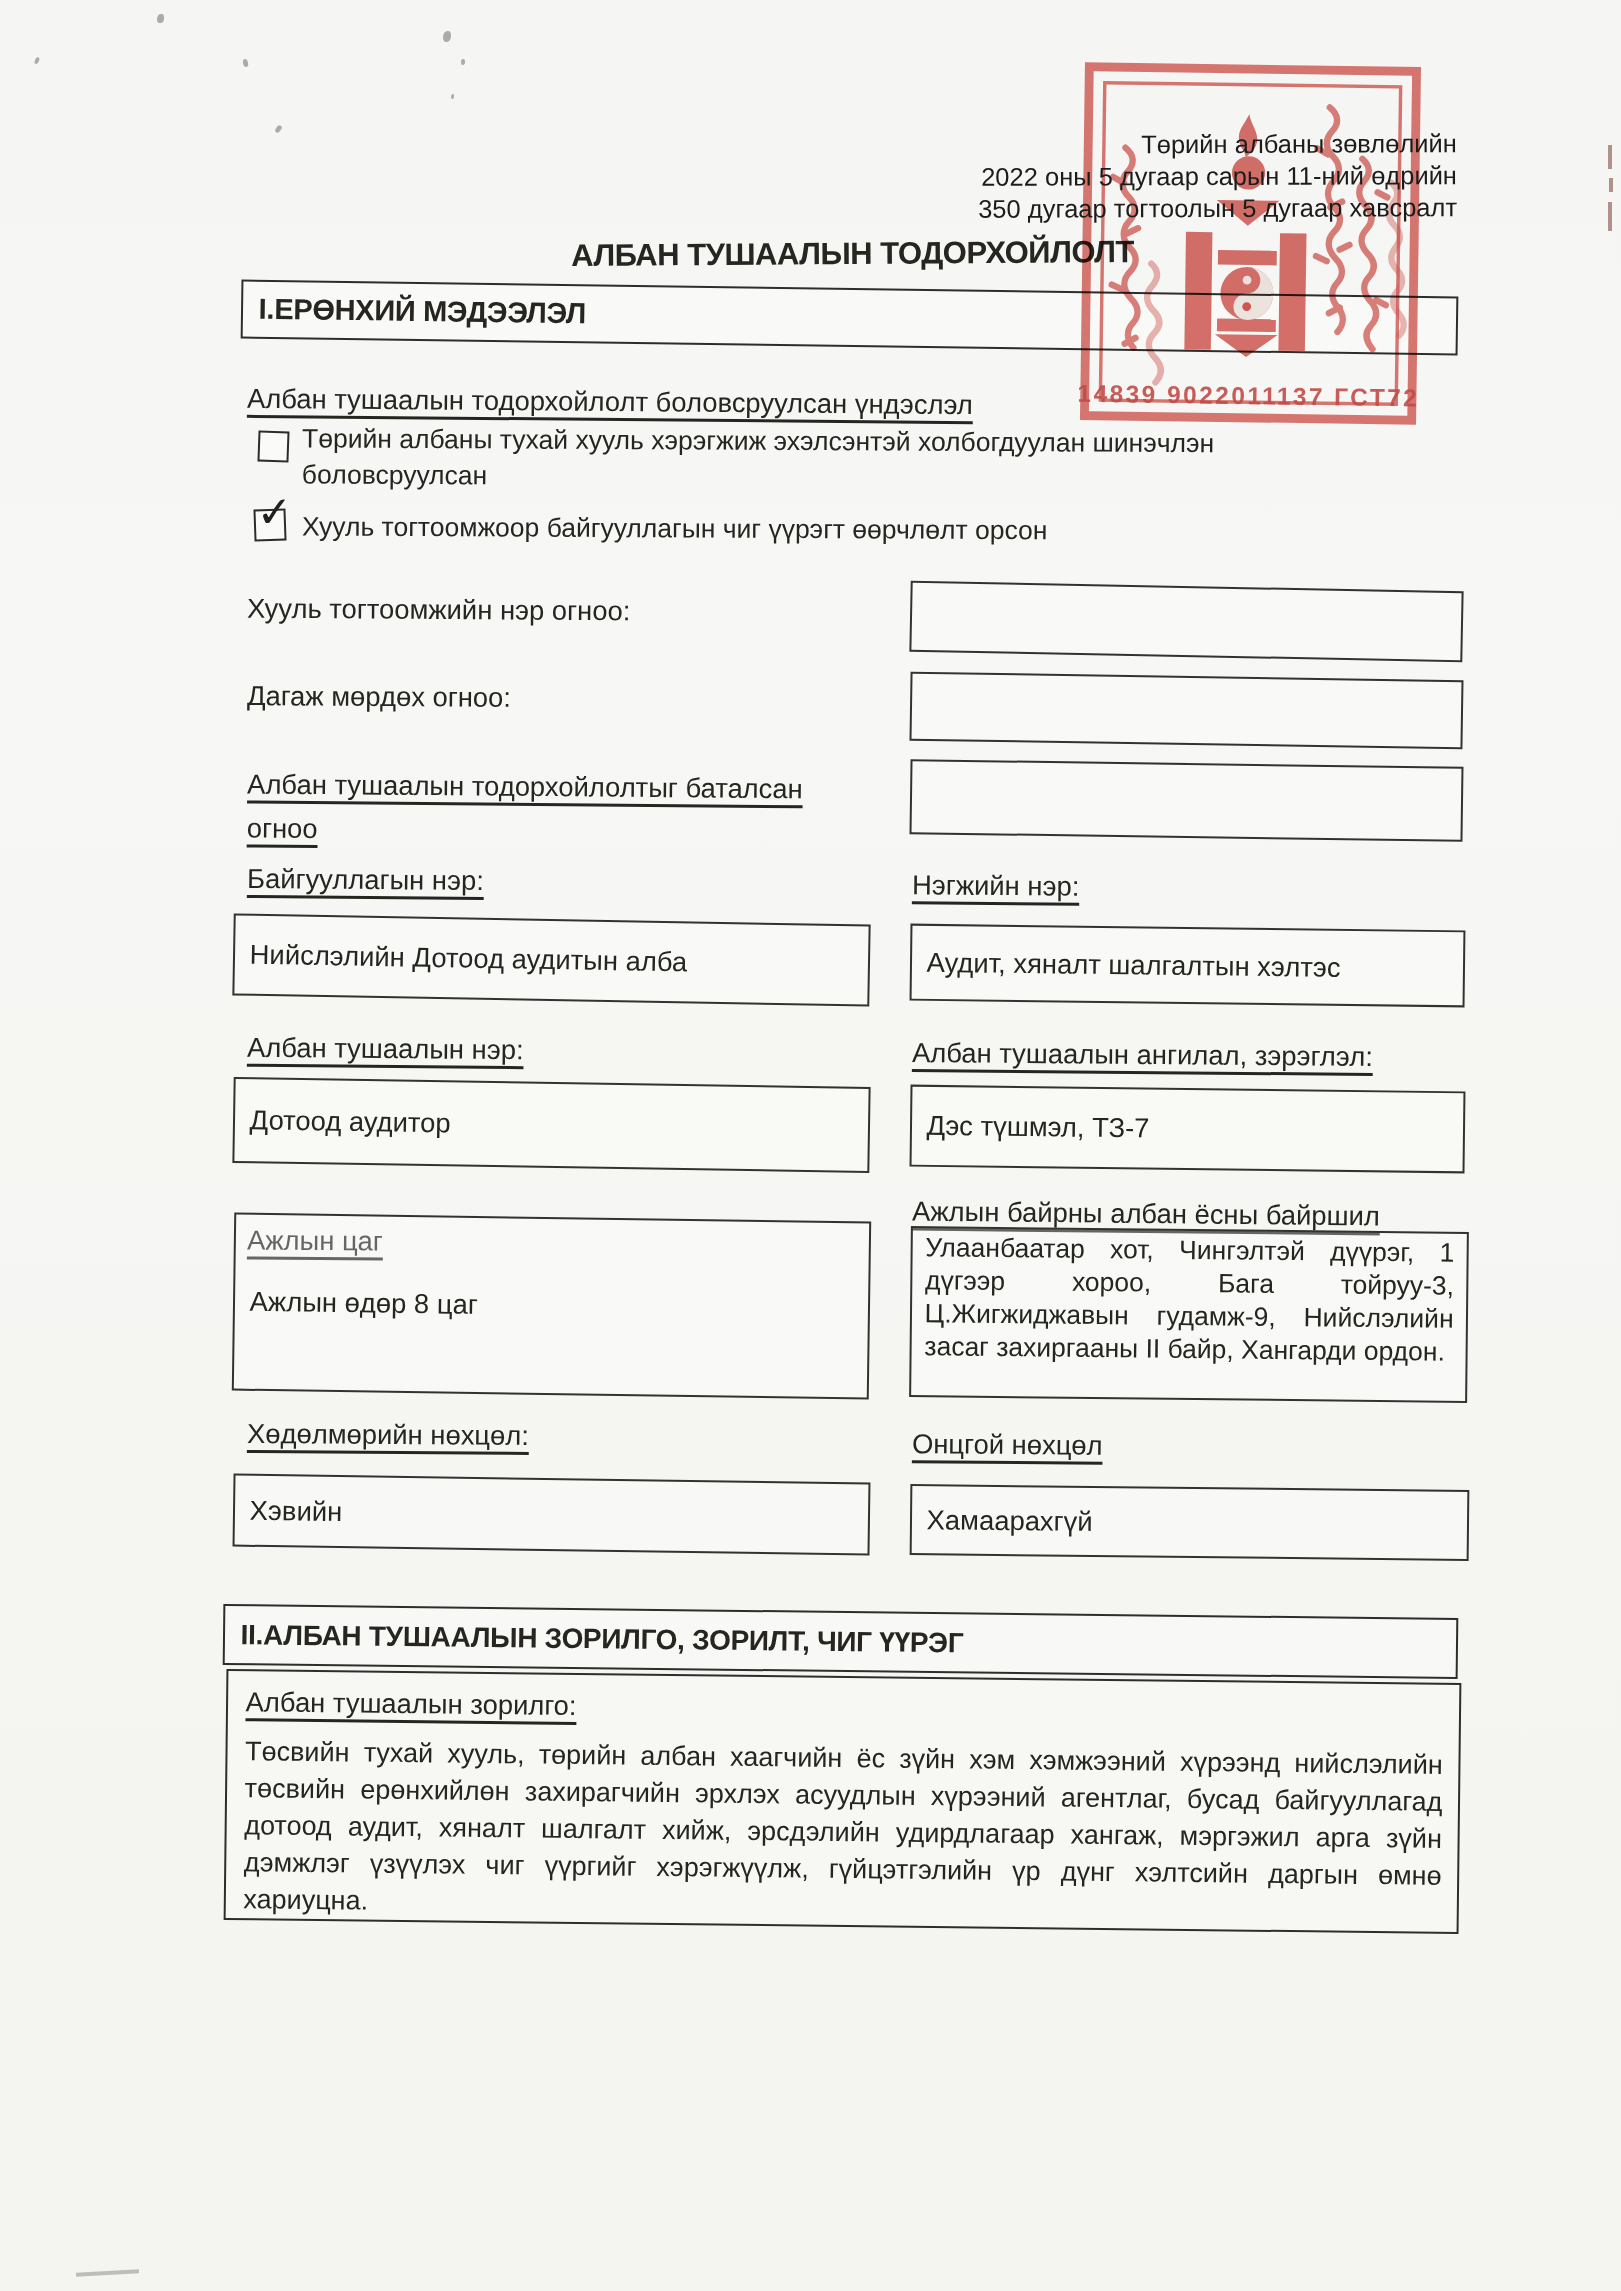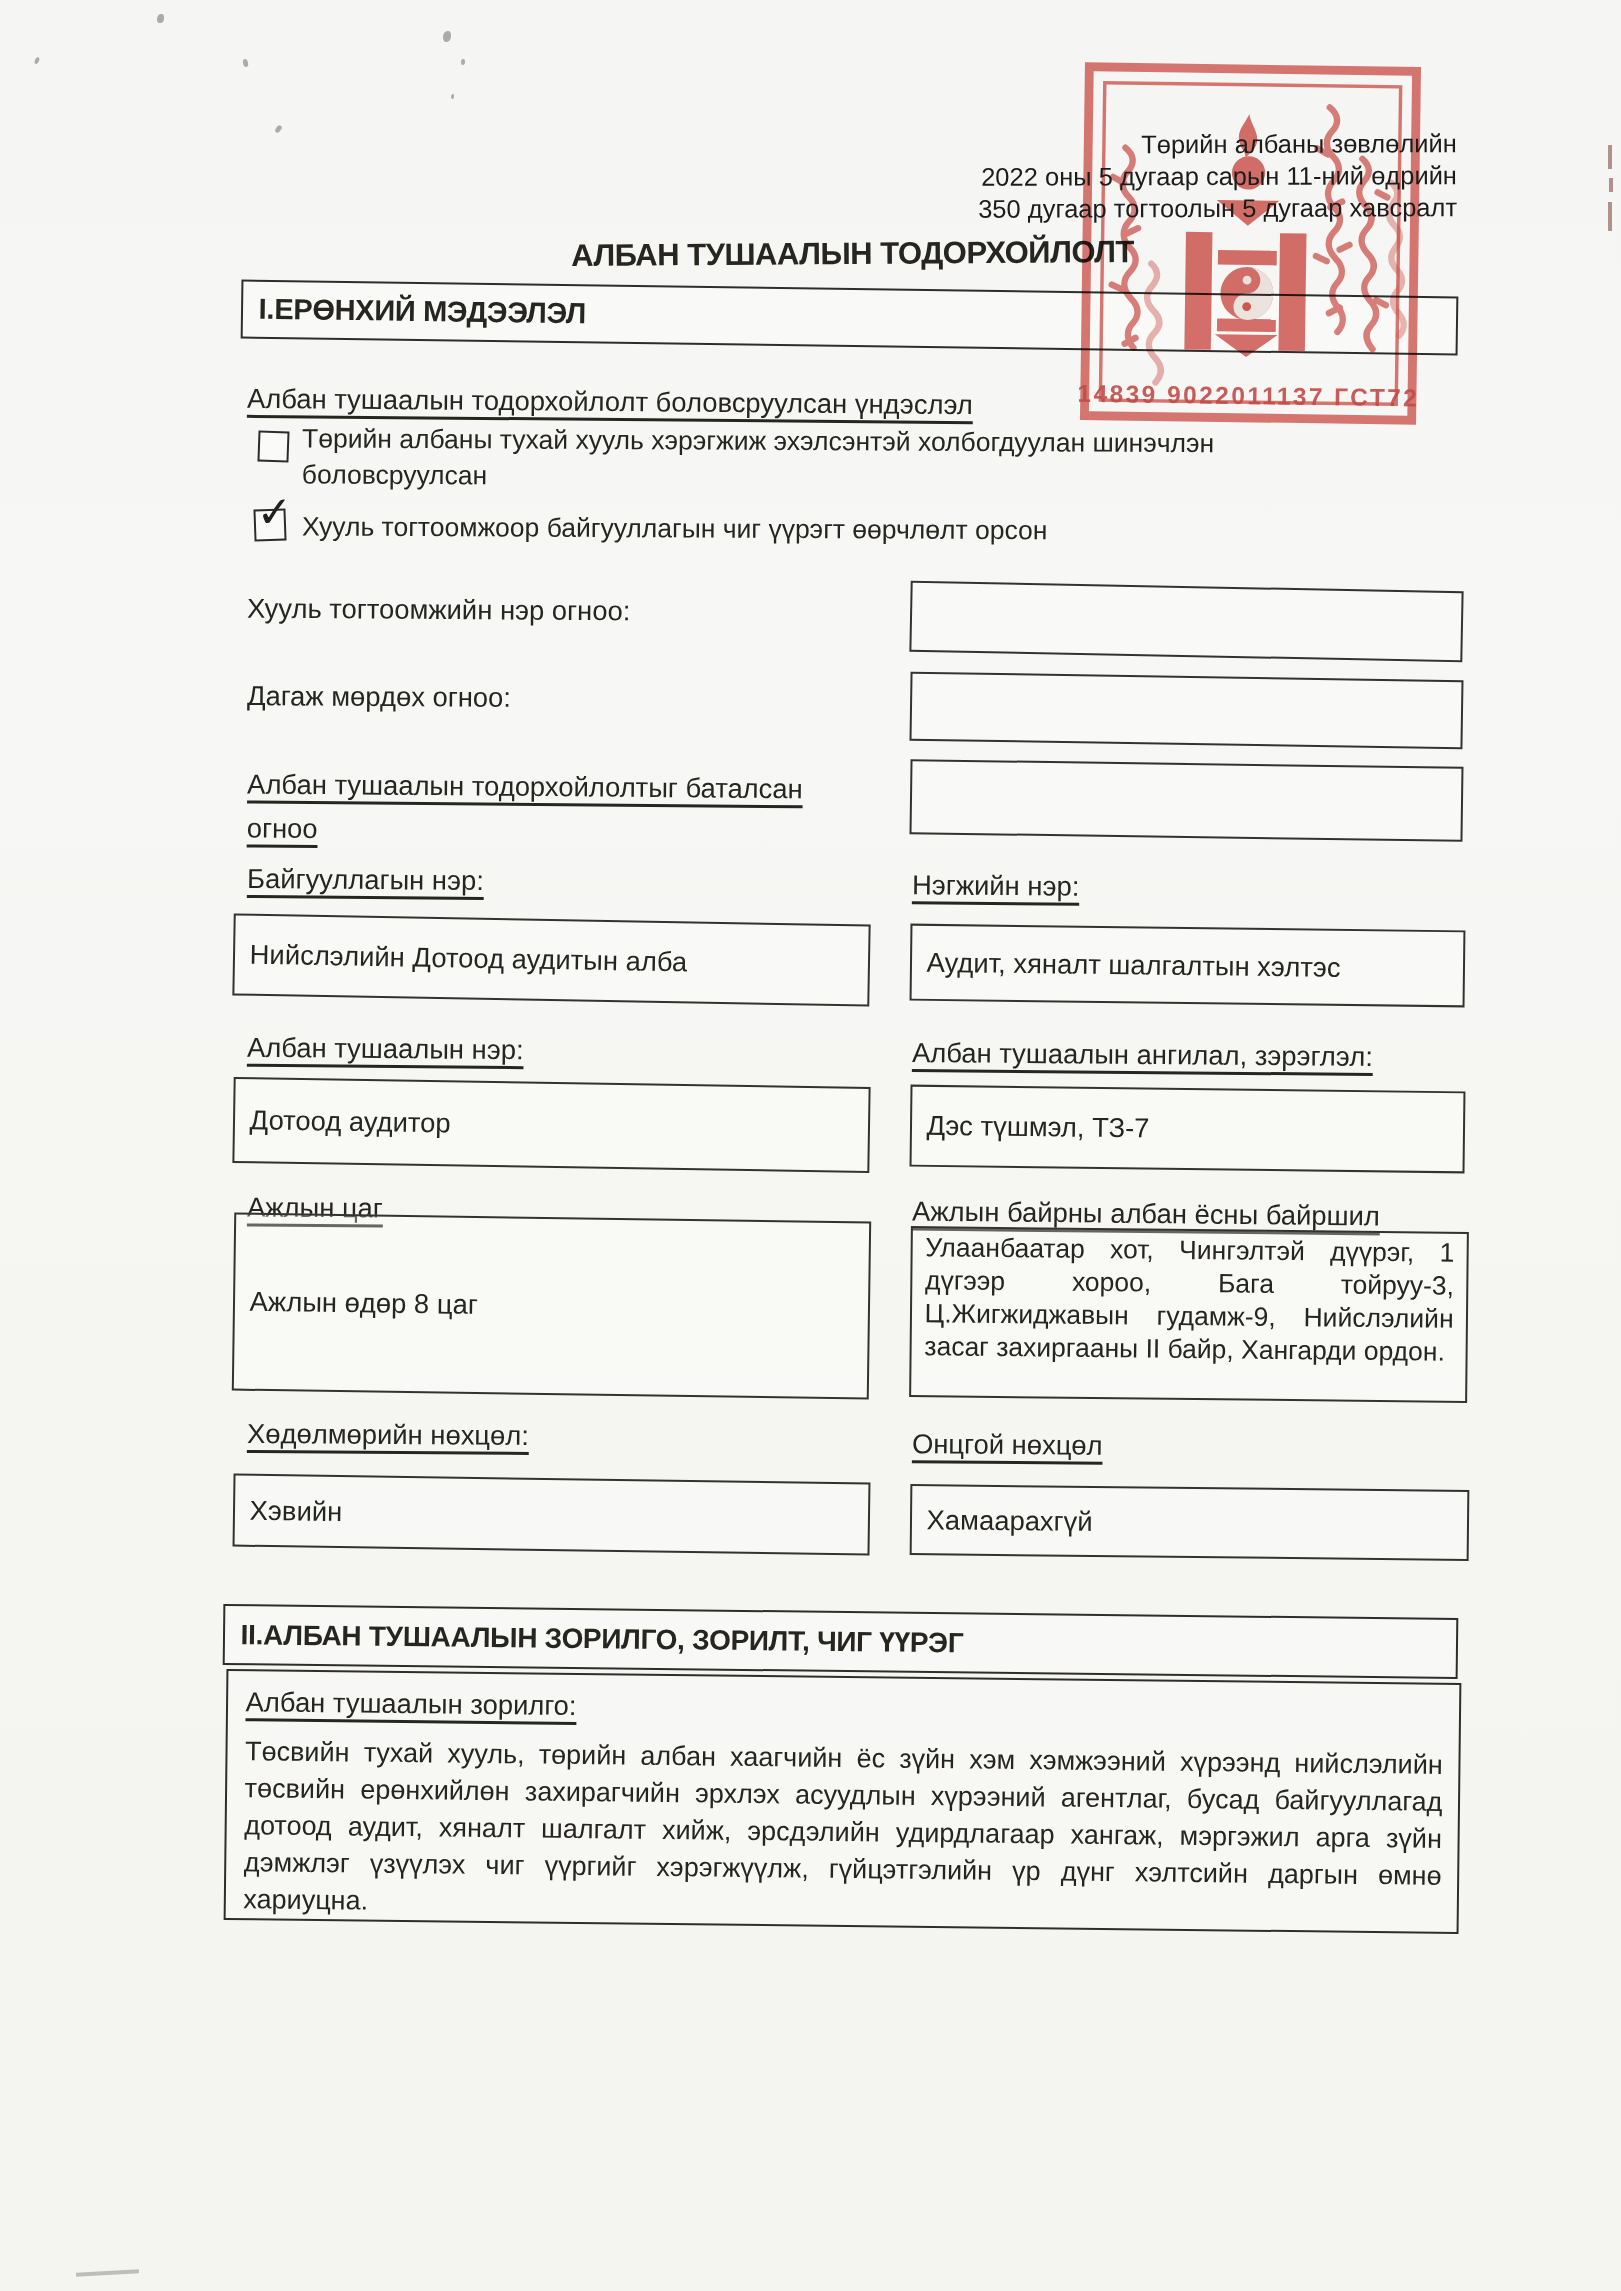--- a/index.html
+++ b/index.html
@@ -155,21 +155,21 @@
 
   <div class="label ul" style="left:247px;top:1033px;transform:rotate(0.5deg);">Албан тушаалын нэр:</div>
   <div class="label ul" style="left:912px;top:1039px;transform:rotate(0.5deg);">Албан тушаалын ангилал, зэрэглэл:</div>
   <div class="vbox" style="left:233px;top:1082px;width:633px;height:82px;transform:rotate(0.9deg);">
     <span class="vtxt">Дотоод аудитор</span>
   </div>
   <div class="vbox" style="left:910px;top:1088px;width:551px;height:78px;transform:rotate(0.7deg);">
     <span class="vtxt">Дэс түшмэл, ТЗ-7</span>
   </div>
 
-  <div class="label ul" style="left:247px;top:1192px;transform:rotate(0.4deg);">Ажлын цаг</div>
+  <div class="label ul" style="left:247px;top:1225px;transform:rotate(0.4deg);">Ажлын цаг</div>
   <div class="label ul" style="left:912px;top:1198px;transform:rotate(0.6deg);">Ажлын байрны албан ёсны байршил</div>
   <div class="vbox" style="left:233px;top:1217px;width:633px;height:174px;transform:rotate(0.8deg);">
     <span class="vtxt">Ажлын өдөр 8 цаг</span>
   </div>
   <div class="vbox-multi addr" style="left:910px;top:1229px;width:529px;height:161px;transform:rotate(0.6deg);">
     <span>Улаанбаатар хот, Чингэлтэй дүүрэг, 1 дүгээр хороо, Бага тойруу-3, Ц.Жигжиджавын гудамж-9, Нийслэлийн засаг захиргааны II байр, Хангарди ордон.</span>
   </div>
 
   <div class="label ul" style="left:247px;top:1419px;transform:rotate(0.4deg);">Хөдөлмөрийн нөхцөл:</div>
   <div class="label ul" style="left:912px;top:1429px;transform:rotate(0.5deg);">Онцгой нөхцөл</div>

